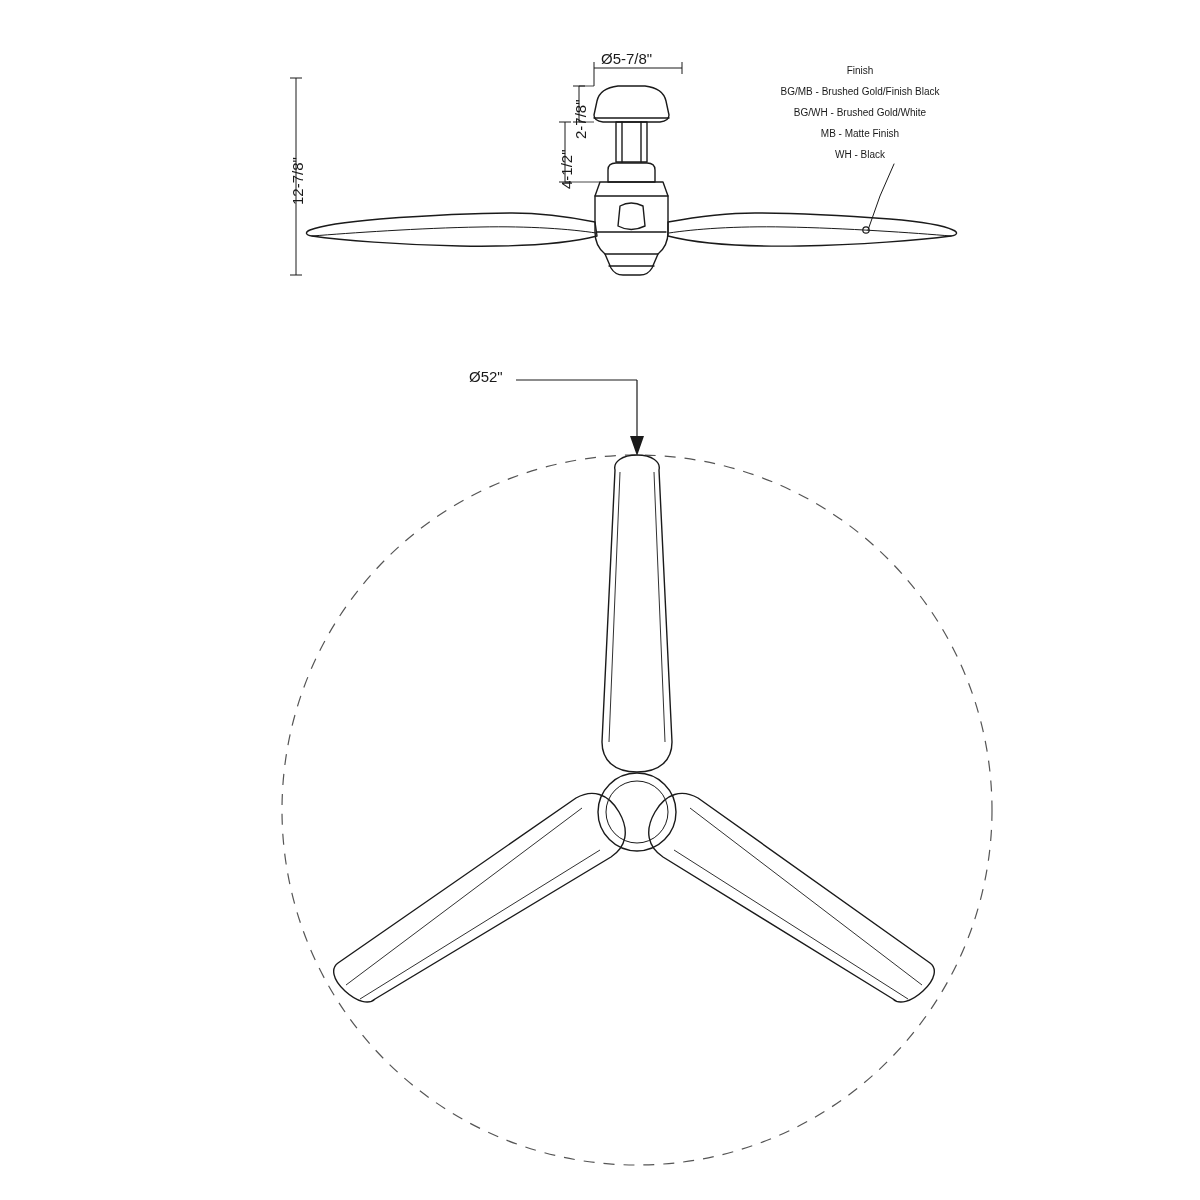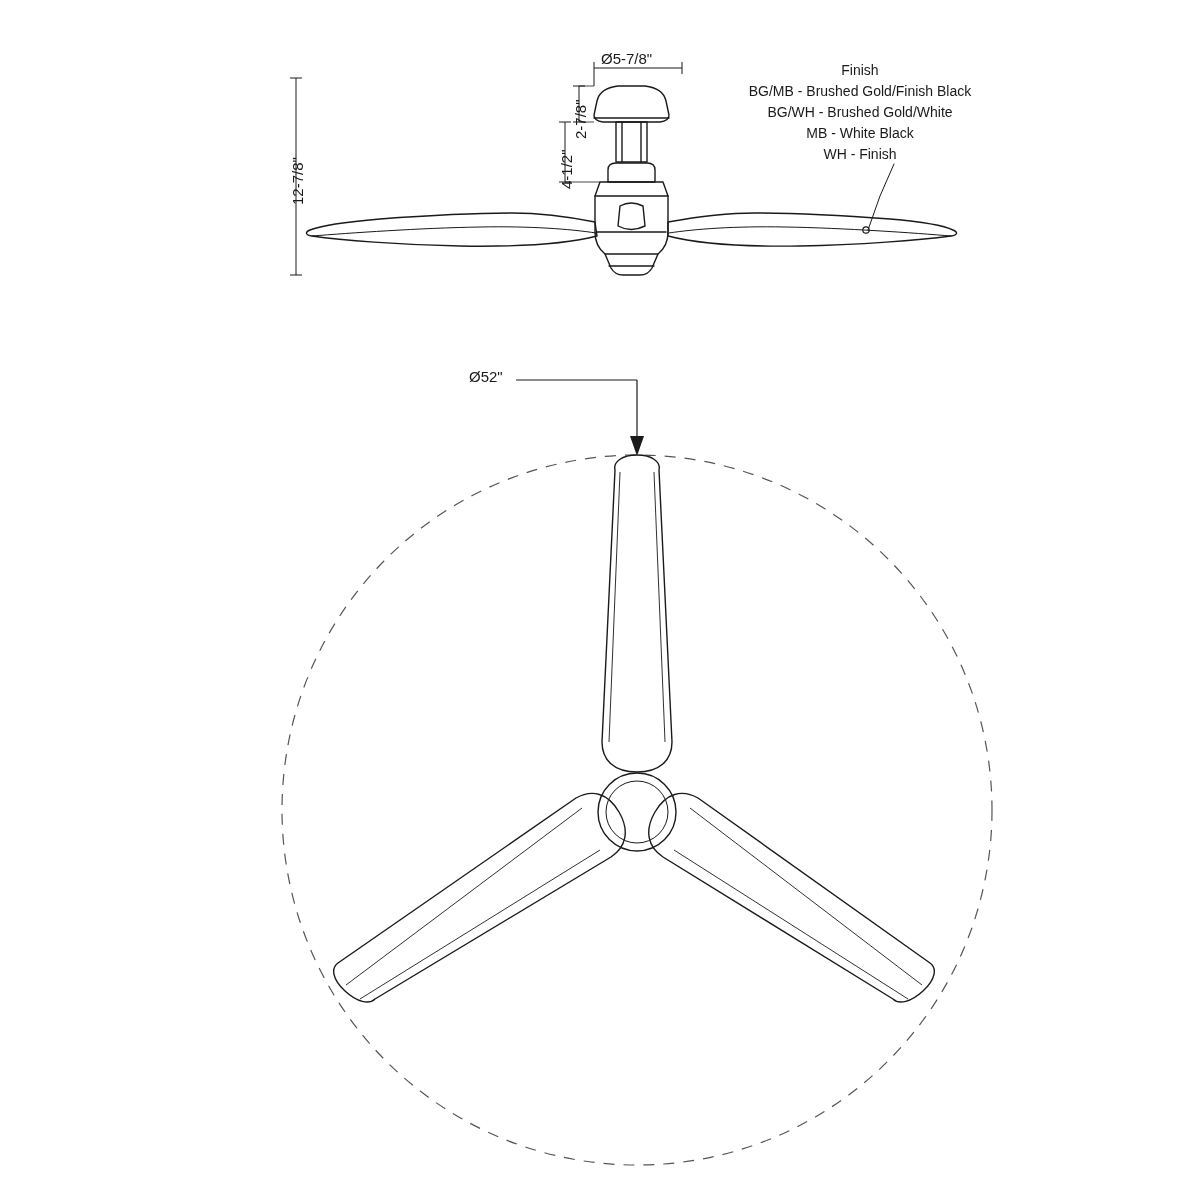--- a/index.html
+++ b/index.html
@@ -31,21 +31,21 @@
   .vert {
     transform-origin: 0 0;
     transform: rotate(-90deg);
   }
   .finish-block {
     position: absolute;
     left: 735px;
     top: 60px;
     width: 250px;
     text-align: center;
-    font-size: 14px;
+    font-size: 10px;
     line-height: 21px;
     color: #1a1a1a;
   }
   .finish-block div { white-space: nowrap; }
 </style>
 </head>
 <body>
 
 <svg id="sheet" viewBox="0 0 1200 1200" xmlns="http://www.w3.org/2000/svg">
 
@@ -174,15 +174,15 @@
 <div class="txt vert" style="left:572px; top:139px;">2-7/8"</div>
 
 <div class="txt vert" style="left:558px; top:189px;">4-1/2"</div>
 
 <div class="txt" style="left:469px; top:368px;">Ø52"</div>
 
 <div class="finish-block">
   <div>Finish</div>
   <div>BG/MB - Brushed Gold/Finish Black</div>
   <div>BG/WH - Brushed Gold/White</div>
-  <div>MB - White Black</div>
-  <div>WH - Finish</div>
+  <div>MB - Matte Finish</div>
+  <div>WH - Black</div>
 </div>
 
 </body></html>

